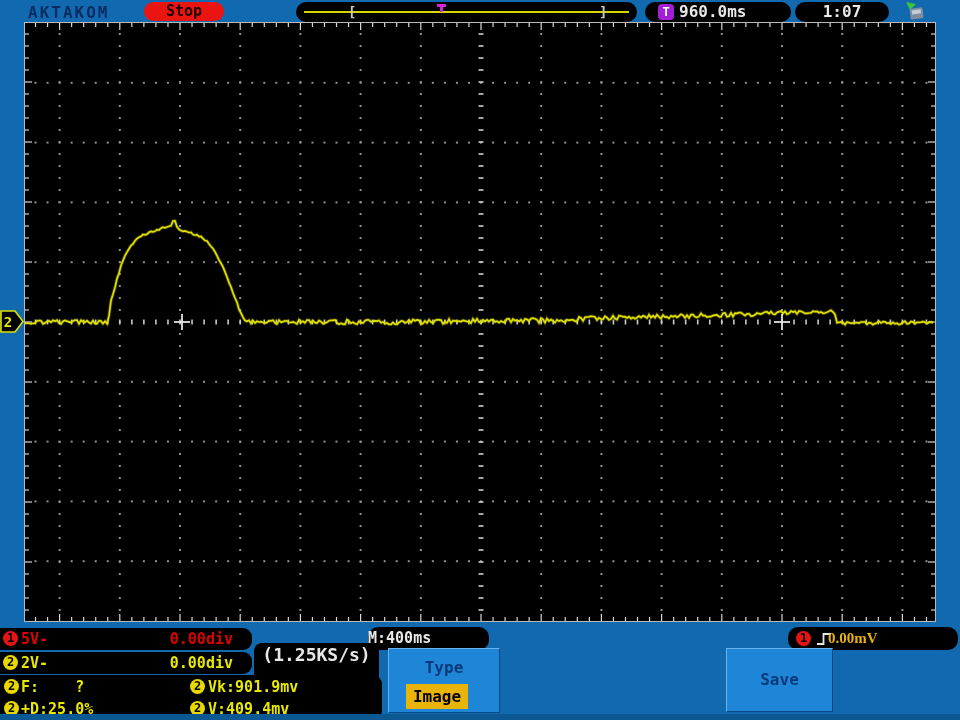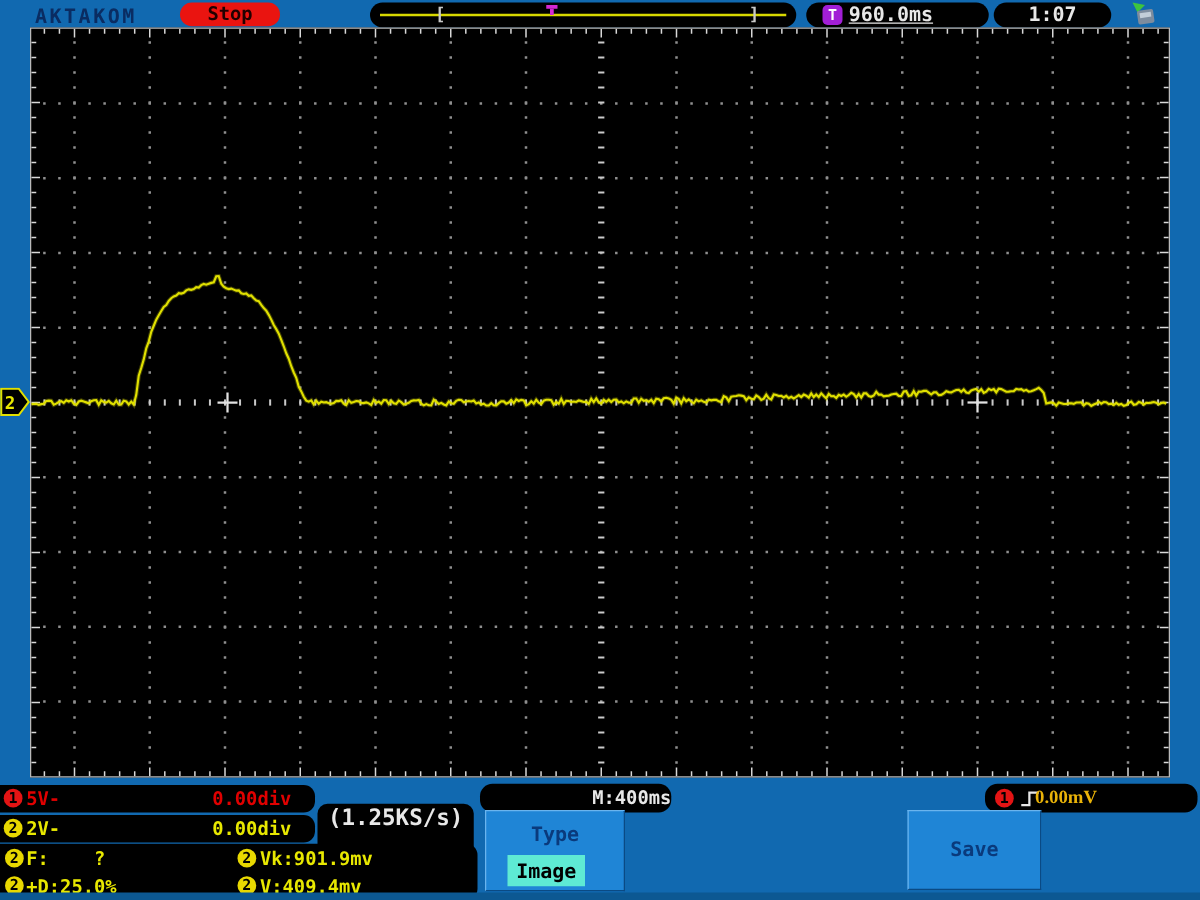--- a/index.html
+++ b/index.html
@@ -21,58 +21,58 @@
   #stop-pill{left:144px;top:2px;width:80px;height:19px;background:#ea1410;border-radius:10px;
     color:#200;font-size:15px;font-weight:bold;text-align:center;line-height:19px;}
   #pos-bar{left:296px;top:2px;width:341px;height:20px;}
   #pos-line{left:8px;top:9px;width:325px;height:2px;background:#d8d800;}
   .bracket{top:0px;color:#c8c8c8;font-size:14px;line-height:20px;font-weight:bold;}
   #tmark-bar{left:141px;top:2px;width:9px;height:3px;background:#d428d4;}
   #tmark-stem{left:144px;top:5px;width:3px;height:5px;background:#d428d4;}
   #ttime-pill{left:645px;top:2px;width:146px;height:20px;}
   #t-badge{left:13px;top:2px;width:16px;height:16px;border-radius:4px;background:#a21fd6;
     color:#fff;font-size:12px;font-weight:bold;text-align:center;line-height:16px;}
-  #ttime-val{left:34px;top:0;color:#e8e8e8;font-size:16px;font-weight:bold;line-height:20px;text-decoration:underline;}
+  #ttime-val{left:34px;top:0;color:#e8e8e8;font-size:16px;font-weight:bold;line-height:20px;}
   #clock-pill{left:795px;top:2px;width:94px;height:20px;color:#e8e8e8;
     font-size:16px;font-weight:bold;text-align:center;line-height:20px;}
   #usb-icon{left:903px;top:1px;}
   #display{
     left:24px;top:22px;width:912px;height:600px;background:#000;
     border:1px solid #b9b9b9;box-sizing:border-box;
   }
   #ch2-tag{left:0px;top:310px;}
   .chbox{left:0;background:#000;border-radius:0 9px 9px 0;width:252px;height:22px;
     font-size:15px;font-weight:bold;line-height:22px;}
   #ch1-box{top:628px;color:#e00000;}
   #ch2-box{top:652px;color:#e8e800;}
   .chbox .badge{position:absolute;left:3px;top:3px;}
   .ch-scale{position:absolute;left:21px;}
   .ch-offset{position:absolute;right:19px;}
   #sample-box{left:254px;top:627px;width:125px;height:46px;background:#000;border-radius:8px;
     color:#e8e8e8;font-size:18px;font-weight:bold;text-align:center;margin-top:16px;}
   #sample-box div{height:23px;line-height:23px;}
-  #mb-pill{left:384px;top:627px;width:121px;height:23px;color:#e8e8e8;
-    font-size:15px;font-weight:bold;text-align:right;line-height:23px;padding-left:32px;}
+  #mb-pill{left:368px;top:627px;width:121px;height:23px;color:#e8e8e8;
+    font-size:15px;font-weight:bold;text-align:left;line-height:23px;}
   #trig-pill{left:788px;top:627px;width:170px;height:23px;}
   #trig-pill .badge{position:absolute;left:8px;top:4px;}
   #trig-edge{position:absolute;left:28px;top:4px;}
   #trig-val{position:absolute;left:40px;top:0;color:#eab308;font-size:15px;font-weight:bold;line-height:23px;font-family:Liberation Serif, serif;}
   #meas-box{left:0;top:675px;width:382px;height:45px;background:#000;border-radius:0 9px 9px 0;
     color:#e8e800;font-size:15px;font-weight:bold;}
   .meas-row{position:absolute;left:0;width:100%;height:22px;line-height:22px;}
   .meas-row .badge{position:absolute;top:3px;}
   .m-b1{left:4px;} .m-t1{position:absolute;left:21px;white-space:pre;}
   .m-b2{left:190px;} .m-t2{position:absolute;left:208px;white-space:pre;}
   .menu-btn{
     background:#1f85d6;border:1px solid;border-color:#6ab4ee #0a4a84 #0a4a84 #6ab4ee;
     box-sizing:border-box;color:#0a3a7c;font-size:16px;font-weight:bold;text-align:center;
   }
   #type-btn{left:388px;top:648px;width:112px;height:65px;}
   #type-label{position:absolute;left:0;top:9px;width:100%;}
-  #type-value{position:absolute;left:17px;top:35px;width:62px;height:25px;background:#5eead4;
+  #type-value{position:absolute;left:17px;top:35px;width:62px;height:25px;background:#eab308;
     color:#000;line-height:25px;}
   #save-btn{left:717px;top:648px;width:107px;height:64px;line-height:62px;margin-left:9px;}
   #bottom-strip{left:0;top:714px;width:960px;height:6px;background:#0c5892;}
 </style>
 </head>
 <body>
 
 <div id="screen">
 
   <div class="abs" id="brand">AKTAKOM</div>

